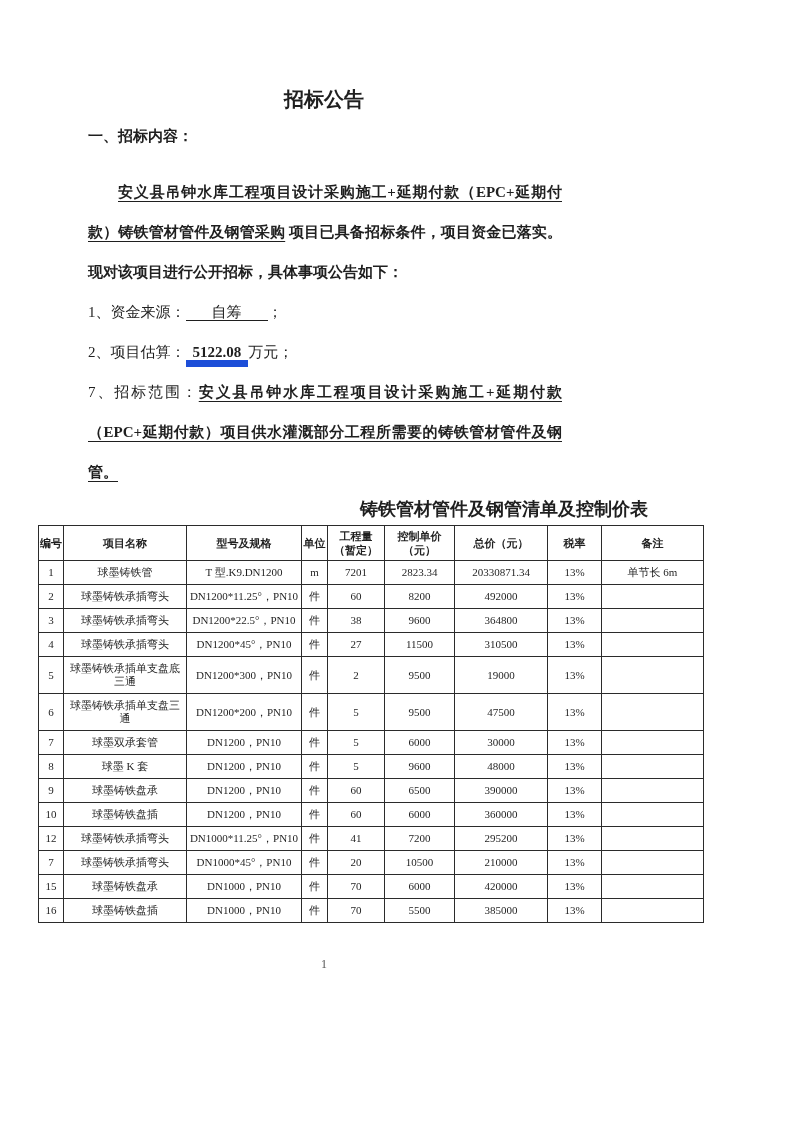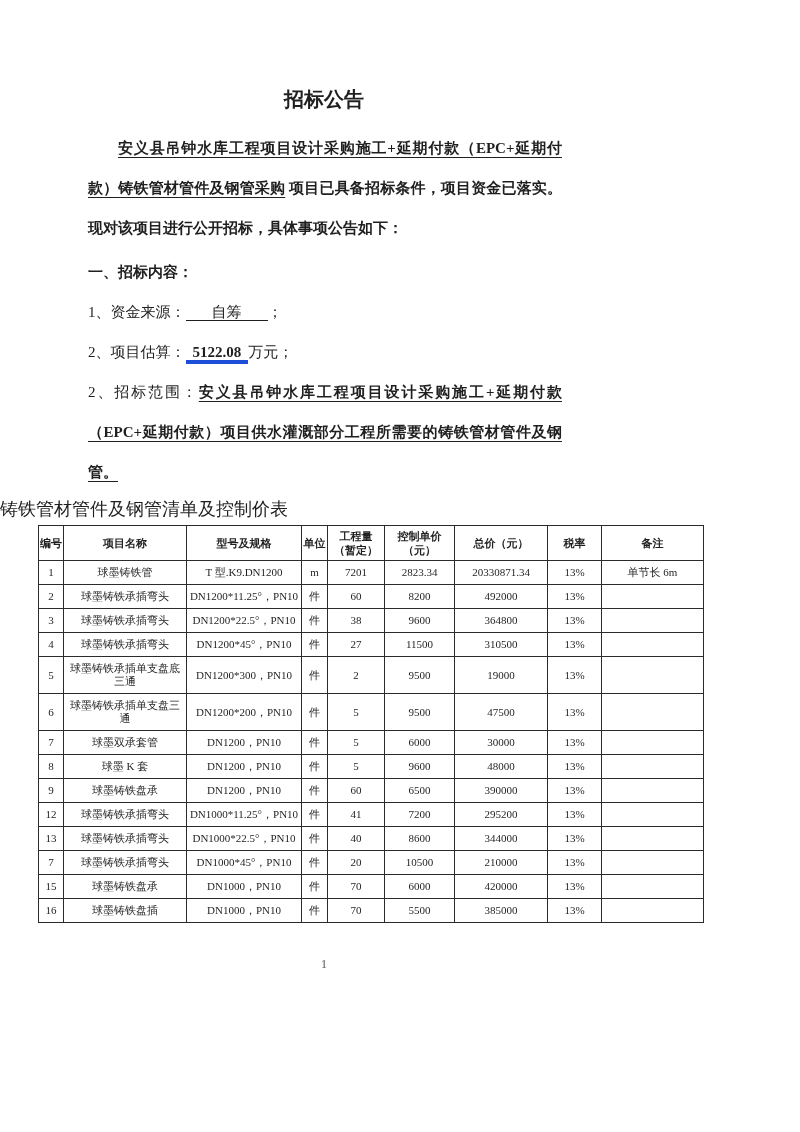--- a/index.html
+++ b/index.html
@@ -18,25 +18,25 @@
   .para {
     margin: 0 86px 0 88px;
     font-size: 15px; line-height: 40px;
     text-align: justify;
   }
   .intro { margin-top: 16px; font-weight: bold; text-indent: 30px; }
   .section-heading { margin-top: 4px; font-weight: bold; }
   .u { text-decoration: underline; text-underline-offset: 4px; }
   .bold { font-weight: bold; }
   .fill-wide  { border-bottom: 1px solid #1f1f1f; padding: 0 26px; font-weight: normal; }
-  .fill-narrow{ border-bottom: 4px solid #1d4ed8; padding: 0 7px;  font-weight: bold; }
+  .fill-narrow{ border-bottom: 7px solid #1d4ed8; padding: 0 7px;  font-weight: bold; }
 
   .table-title {
-    margin: 4px 0 3px 0; text-align: left;
-    font-size: 18px; line-height: 26px; font-weight: normal;
+    margin: 4px 0 3px 0; text-align: right;
+    font-size: 18px; line-height: 26px; font-weight: bold;
   }
   table.price-table {
     table-layout: fixed; border-collapse: collapse;
     margin-left: 38px; width: 666px;
     font-size: 11px; color: #1f1f1f;
   }
   .price-table th, .price-table td {
     border: 1px solid #2b2b2b;
     text-align: center; vertical-align: middle;
     padding: 5px 2px; line-height: 13px;
@@ -49,29 +49,29 @@
     font-size: 12px; color: #555;
   }
 </style>
 </head>
 <body>
 
 <div class="page">
 
   <h1 class="doc-title">招标公告</h1>
 
+  <p class="para section-heading">一、招标内容：</p>
+
   <p class="para intro"><span class="u">安义县吊钟水库工程项目设计采购施工+延期付款（EPC+延期付款）铸铁管材管件及钢管采购</span><span> 项目已具备招标条件，项目资金已落实。现对该项目进行公开招标，具体事项公告如下：</span></p>
 
-  <p class="para section-heading">一、招标内容：</p>
-
   <p class="para"><span>1、资金来源：</span><span class="fill-wide">自筹</span><span>；</span></p>
 
   <p class="para"><span>2、项目估算：</span><span class="fill-narrow">5122.08</span><span>万元；</span></p>
 
-  <p class="para"><span>2、招标范围：</span><span class="u bold">安义县吊钟水库工程项目设计采购施工+延期付款（EPC+延期付款）项目供水灌溉部分工程所需要的铸铁管材管件及钢管。</span></p>
+  <p class="para"><span>7、招标范围：</span><span class="u bold">安义县吊钟水库工程项目设计采购施工+延期付款（EPC+延期付款）项目供水灌溉部分工程所需要的铸铁管材管件及钢管。</span></p>
 
   <h2 class="table-title">铸铁管材管件及钢管清单及控制价表</h2>
 
   <table class="price-table">
     <colgroup>
         <col style="width: 25px;">
         <col style="width: 123px;">
         <col style="width: 115px;">
         <col style="width: 26px;">
         <col style="width: 57px;">
@@ -187,42 +187,42 @@
           <td>球墨铸铁盘承</td>
           <td>DN1200，PN10</td>
           <td>件</td>
           <td>60</td>
           <td>6500</td>
           <td>390000</td>
           <td>13%</td>
           <td></td>
         </tr>
         <tr>
+          <td>10</td>
+          <td>球墨铸铁盘插</td>
+          <td>DN1200，PN10</td>
+          <td>件</td>
+          <td>60</td>
+          <td>6000</td>
+          <td>360000</td>
+          <td>13%</td>
+          <td></td>
+        </tr>
+        <tr>
           <td>12</td>
           <td>球墨铸铁承插弯头</td>
           <td>DN1000*11.25°，PN10</td>
           <td>件</td>
           <td>41</td>
           <td>7200</td>
           <td>295200</td>
           <td>13%</td>
           <td></td>
         </tr>
         <tr>
-          <td>13</td>
-          <td>球墨铸铁承插弯头</td>
-          <td>DN1000*22.5°，PN10</td>
-          <td>件</td>
-          <td>40</td>
-          <td>8600</td>
-          <td>344000</td>
-          <td>13%</td>
-          <td></td>
-        </tr>
-        <tr>
           <td>7</td>
           <td>球墨铸铁承插弯头</td>
           <td>DN1000*45°，PN10</td>
           <td>件</td>
           <td>20</td>
           <td>10500</td>
           <td>210000</td>
           <td>13%</td>
           <td></td>
         </tr>

